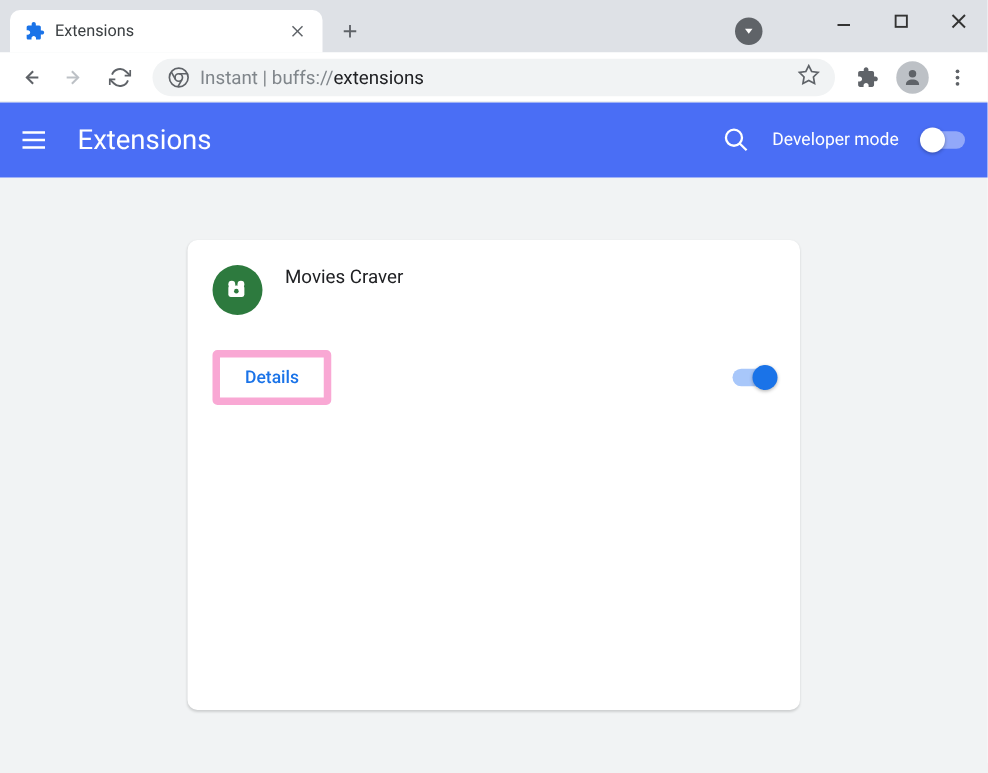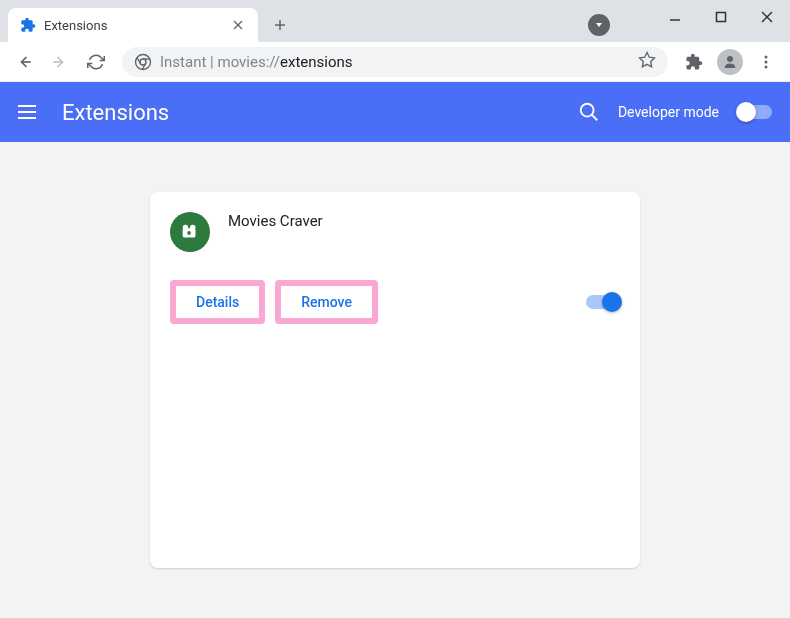--- a/index.html
+++ b/index.html
@@ -132,21 +132,21 @@
     <span class="omnibox-icon">
       <svg width="18" height="18" viewBox="0 0 24 24">
           <circle cx="12" cy="12" r="10" fill="none" stroke="#5f6368" stroke-width="1.8"></circle>
           <circle cx="12" cy="12" r="4" fill="none" stroke="#5f6368" stroke-width="1.8"></circle>
           <line x1="12" y1="8" x2="21" y2="8" stroke="#5f6368" stroke-width="1.8"></line>
           <line x1="8.5" y1="14" x2="4" y2="6" stroke="#5f6368" stroke-width="1.8"></line>
           <line x1="15.5" y1="14" x2="11" y2="22" stroke="#5f6368" stroke-width="1.8"></line>
         </svg>
     </span>
     <span class="omnibox-text">
-      <span>Instant</span><span> | </span><span>movies://</span><span class="path">extensions</span>
+      <span>Instant</span><span> | </span><span>buffs://</span><span class="path">extensions</span>
     </span>
     <span class="omnibox-star">
       <svg width="18" height="18" viewBox="0 0 24 24" fill="none" stroke="#5f6368" stroke-width="1.8">
           <polygon points="12 2 15.09 8.26 22 9.27 17 14.14 18.18 21.02 12 17.77 5.82 21.02 7 14.14 2 9.27 8.91 8.26 12 2"></polygon>
         </svg>
     </span>
   </div>
   <div class="toolbar-icon">
     <svg width="18" height="18" viewBox="0 0 24 24" fill="#5f6368">
         <path d="M20.5 11H19V7c0-1.1-.9-2-2-2h-4V3.5C13 2.12 11.88 1 10.5 1S8 2.12 8 3.5V5H4c-1.1 0-2 .9-2 2v3.8h1.5c1.5 0 2.7 1.2 2.7 2.7S5 16.2 3.5 16.2H2V20c0 1.1.9 2 2 2h3.8v-1.5c0-1.5 1.2-2.7 2.7-2.7s2.7 1.2 2.7 2.7V22H17c1.1 0 2-.9 2-2v-4h1.5c1.38 0 2.5-1.12 2.5-2.5S21.88 11 20.5 11z"></path>
@@ -198,19 +198,18 @@
             <circle cx="15" cy="7" r="3"></circle>
             <circle cx="11" cy="13" r="2" fill="#2d7a3e"></circle>
           </svg>
       </div>
       <div class="ext-info">
         <div class="ext-name">Movies Craver</div>
       </div>
     </div>
     <div class="card-bottom">
       <button class="card-btn">Details</button>
-      <button class="card-btn">Remove</button>
       <div class="card-toggle">
         <div class="card-toggle-knob"></div>
       </div>
     </div>
   </div>
 </div>
 
 </body></html>

